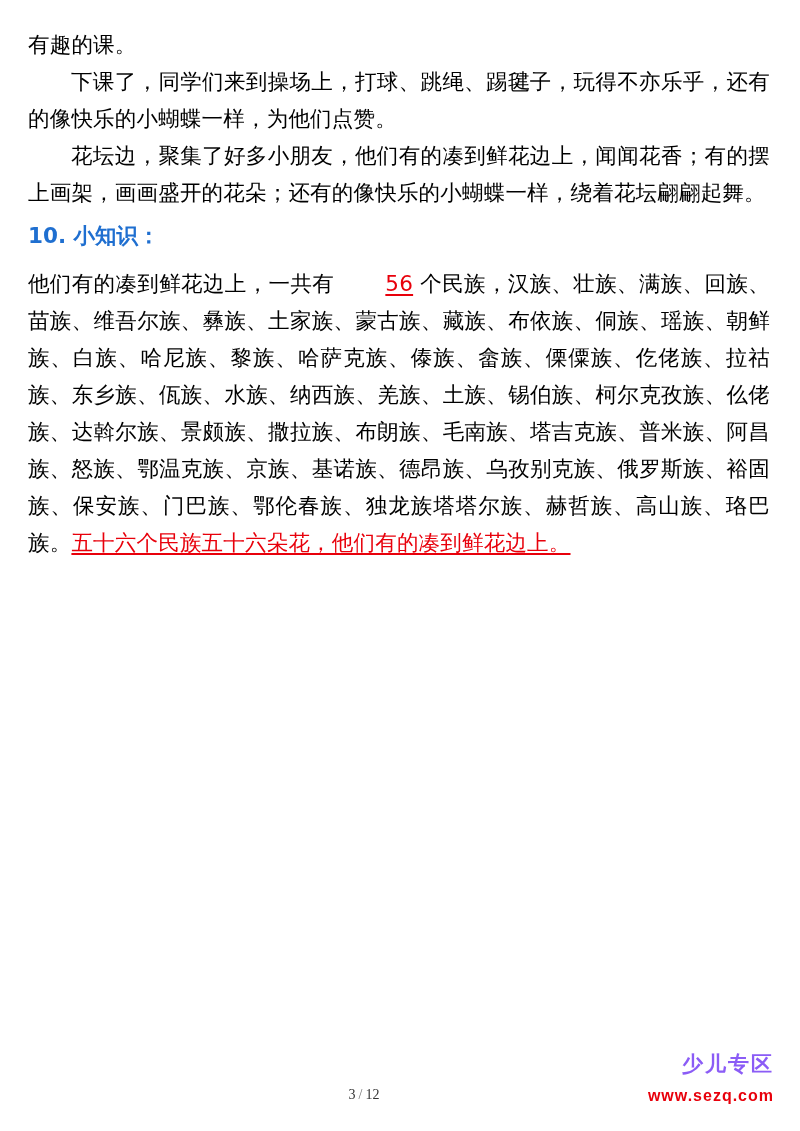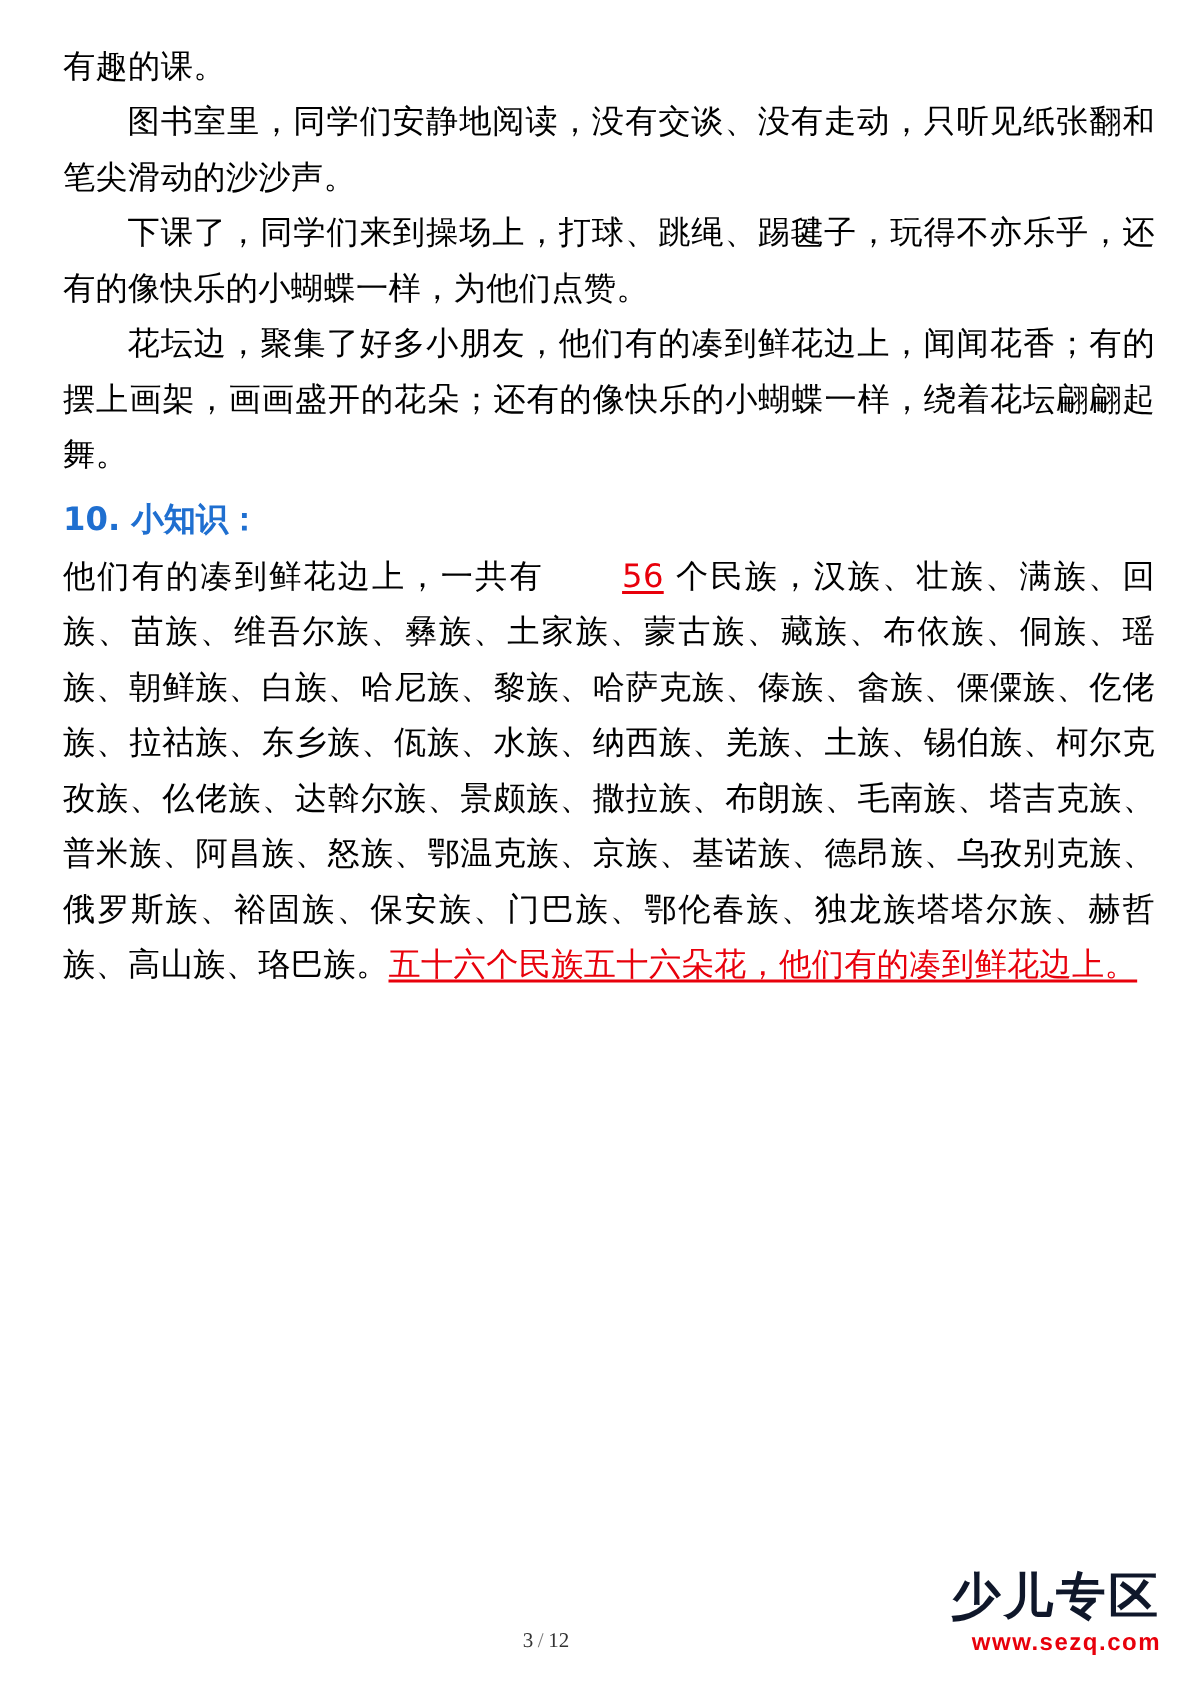--- a/index.html
+++ b/index.html
@@ -15,42 +15,42 @@
     color: #000000;
     overflow: hidden;
   }
   .page {
     position: absolute;
     left: 0;
     top: 0;
     width: 800px;
     height: 1131px;
     box-sizing: border-box;
-    padding: 26px 30px 0 42px;
+    padding: 26px 30px 0 28px;
   }
   .body-text {
     font-size: 21.5px;
     line-height: 37px;
     letter-spacing: 0.2px;
     text-align: justify;
     text-justify: inter-ideograph;
   }
   p {
     margin: 0;
   }
   .indent {
     text-indent: 2em;
   }
   .heading {
     color: #1f6fd0;
     font-weight: bold;
     font-size: 21.5px;
     line-height: 37px;
     margin-top: 6px;
-    margin-bottom: 1px;
+    margin-bottom: 11px;
   }
   .red-underline {
     color: #e8000b;
     text-decoration: underline;
     text-underline-offset: 3px;
   }
   .num-underline {
     color: #e8000b;
     text-decoration: underline;
     text-underline-offset: 3px;
@@ -71,44 +71,43 @@
     padding: 0 3px;
   }
   .watermark {
     position: absolute;
     right: 26px;
     bottom: 22px;
     text-align: right;
     user-select: none;
   }
   .wm-top {
-    color: #0f172a;
+    color: #8b5cf6;
     font-weight: bold;
-    font-size: 33px;
+    font-size: 21px;
     letter-spacing: 2px;
     line-height: 36px;
     font-family: "DejaVu Sans", "Liberation Sans", sans-serif;
   }
   .wm-bottom {
     color: #e8000b;
     font-weight: bold;
     font-size: 16px;
     letter-spacing: 1px;
     line-height: 27px;
     font-family: "Liberation Sans", sans-serif;
   }
 </style>
 </head>
 <body>
 
 <div class="page">
 
   <div class="body-text">
     <p>有趣的课。</p>
-    <p class="indent">图书室里，同学们安静地阅读，没有交谈、没有走动，只听见纸张翻和笔尖滑动的沙沙声。</p>
     <p class="indent">下课了，同学们来到操场上，打球、跳绳、踢毽子，玩得不亦乐乎，还有的像快乐的小蝴蝶一样，为他们点赞。</p>
     <p class="indent">花坛边，聚集了好多小朋友，他们有的凑到鲜花边上，闻闻花香；有的摆上画架，画画盛开的花朵；还有的像快乐的小蝴蝶一样，绕着花坛翩翩起舞。</p>
   </div>
 
   <div class="heading">
     <span>10.</span>
     <span>小知识：</span>
   </div>
 
   <div class="body-text">

